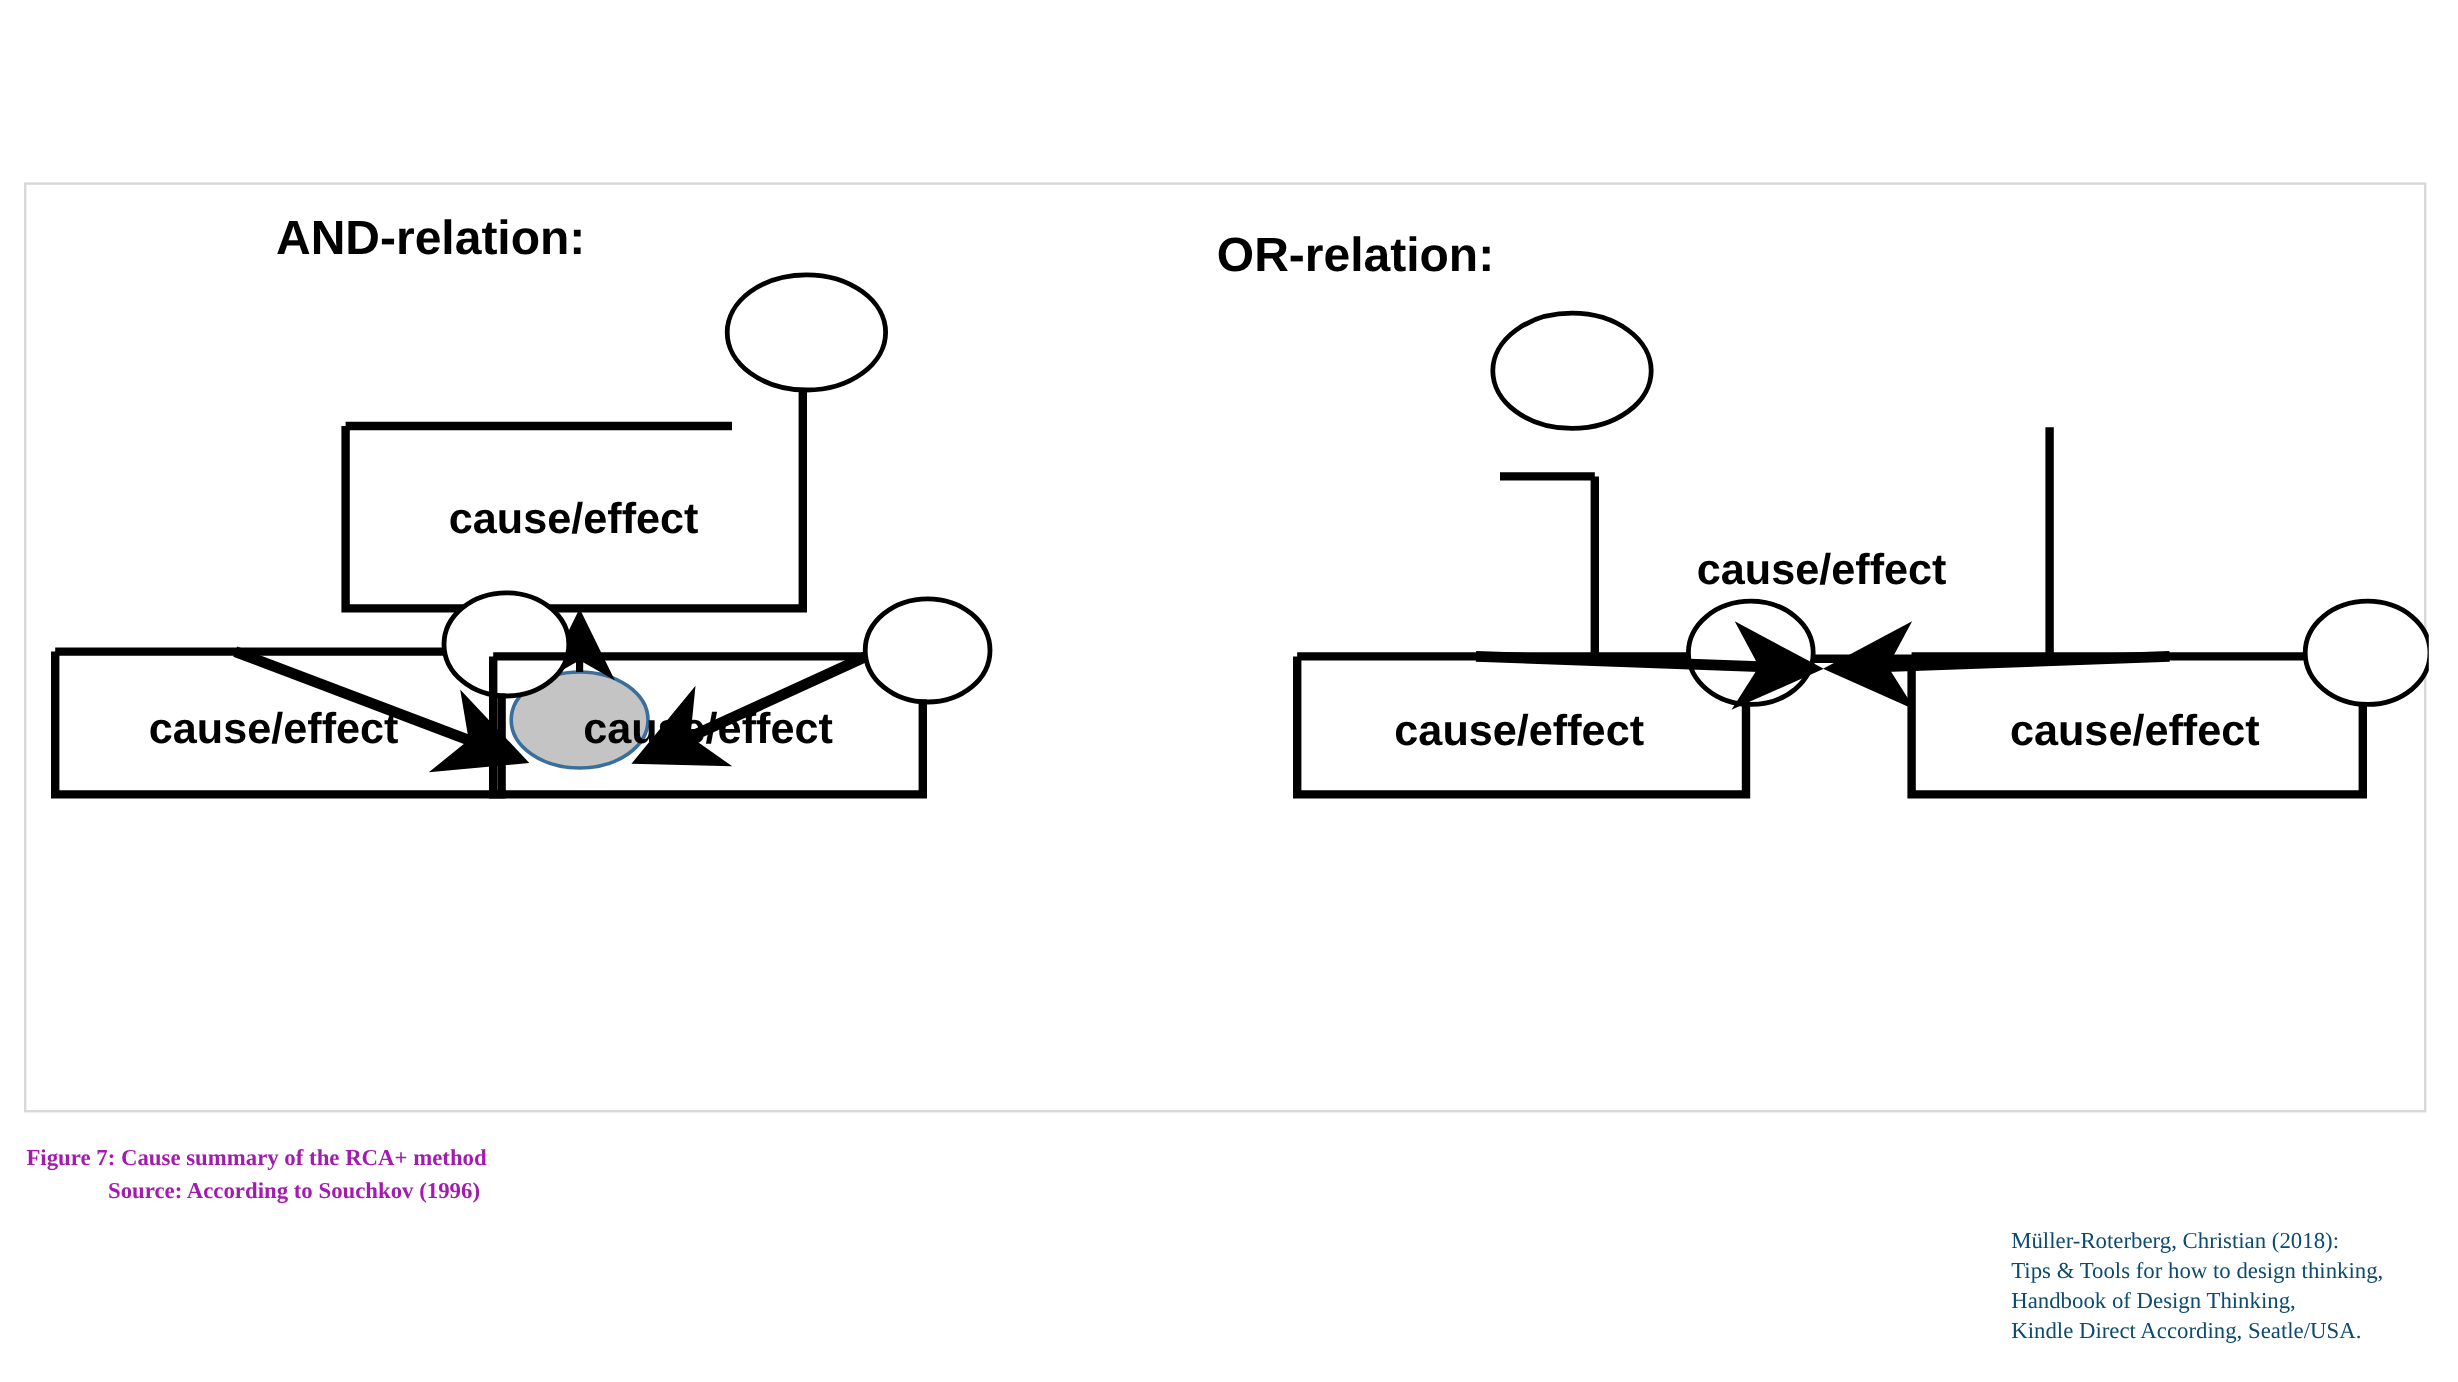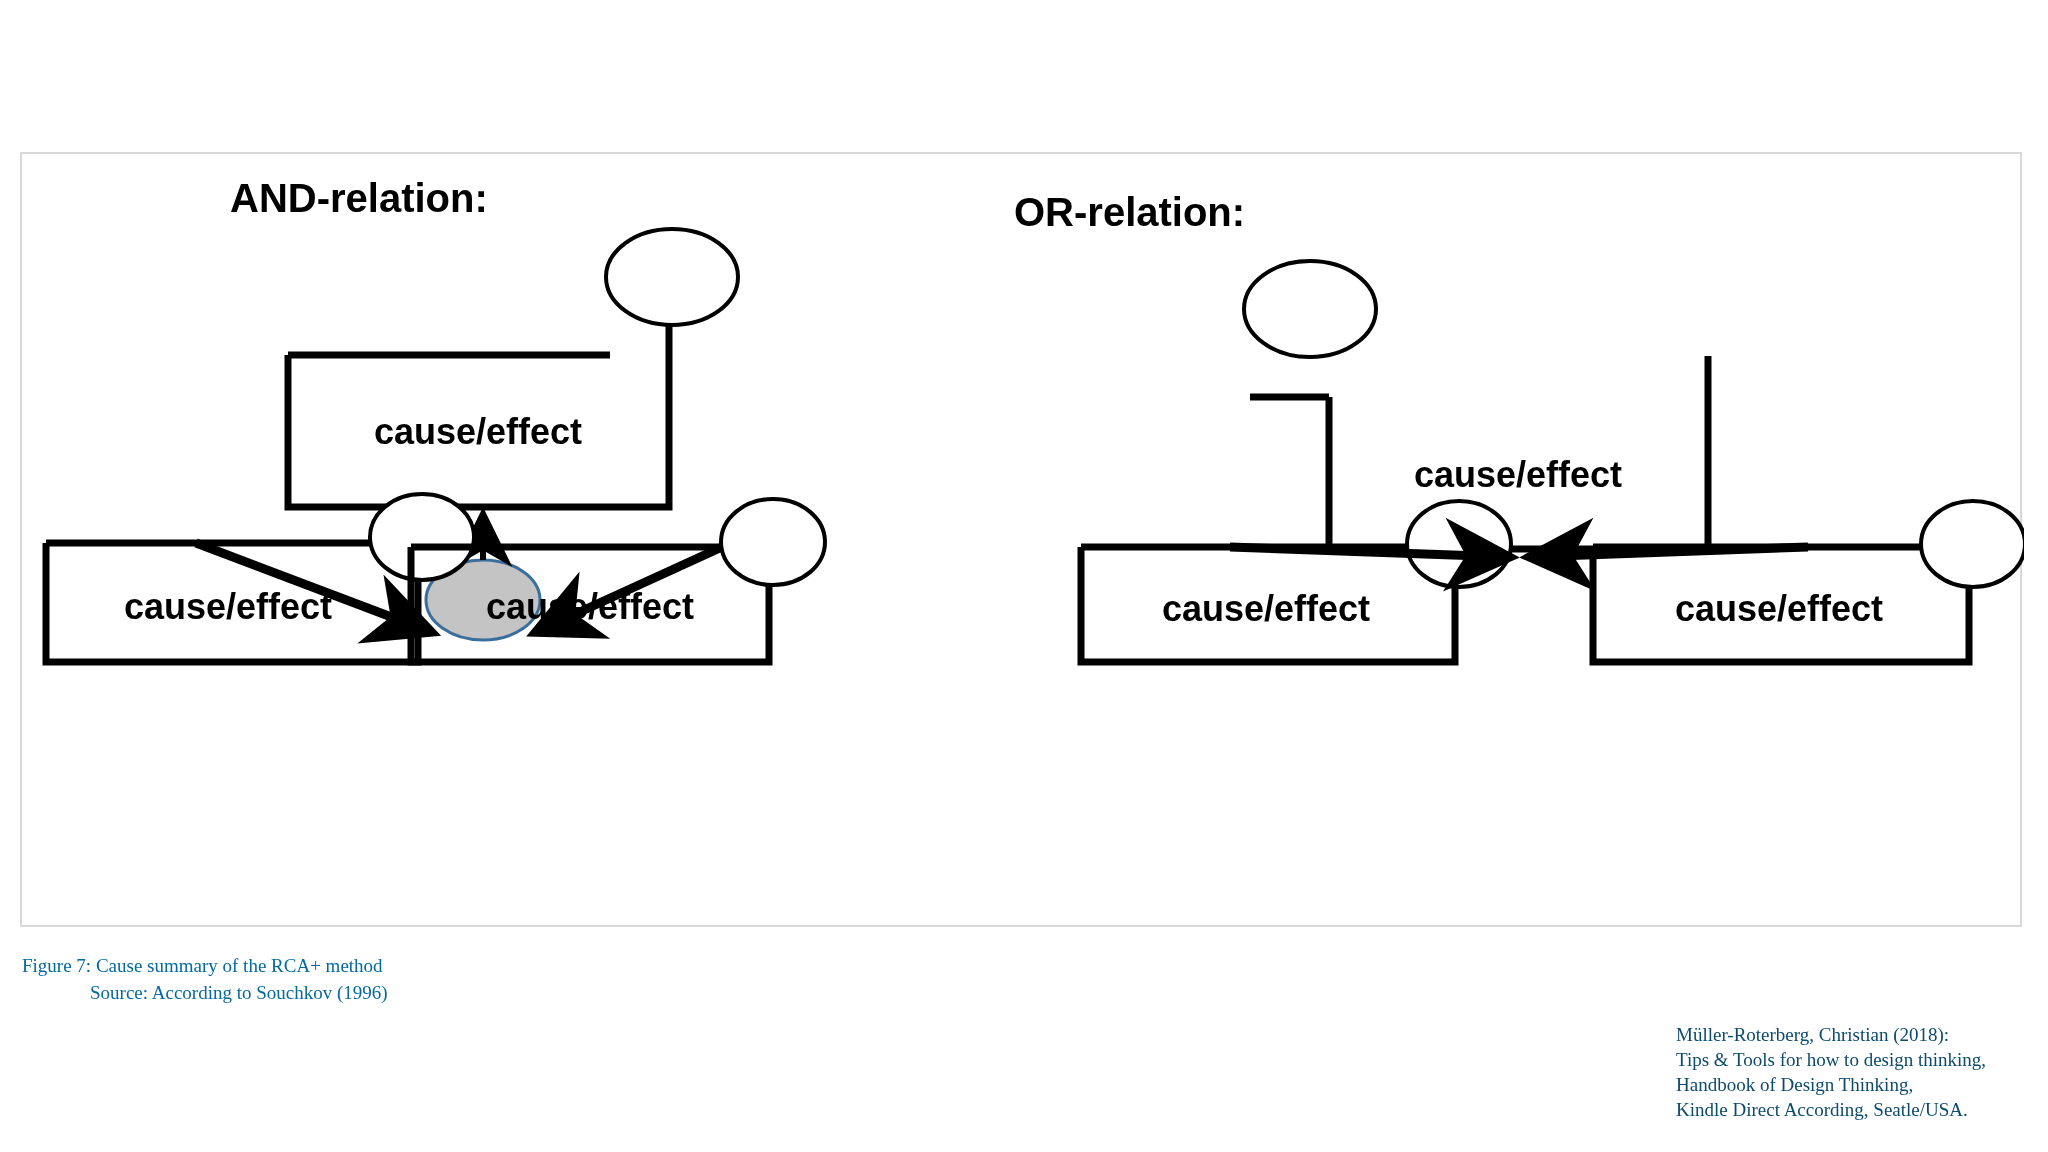--- a/index.html
+++ b/index.html
@@ -57,24 +57,24 @@
     fill: #000000;
   }
 
   
   .caption {
     position: absolute;
     left: 22px;
     top: 952px;
     width: 900px;
     font-family: "Liberation Serif", serif;
-    font-weight: normal;
+    font-weight: bold;
     font-size: 19px;
     line-height: 27px;
-    color: #0369a1;
+    color: #a21caf;
   }
   .caption .line-2 {
     display: block;
     padding-left: 68px;
   }
 
   
   .attribution {
     position: absolute;
     left: 1676px;

